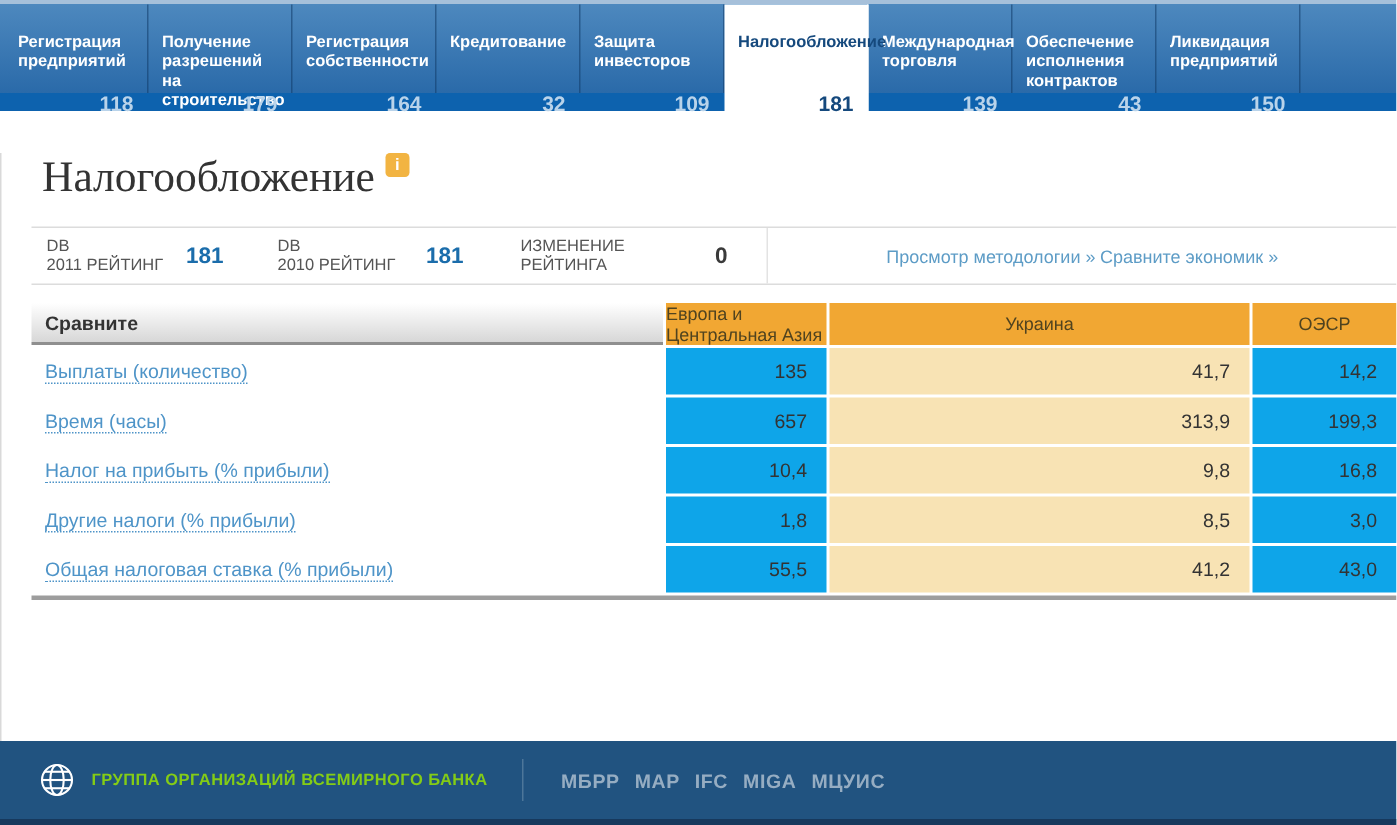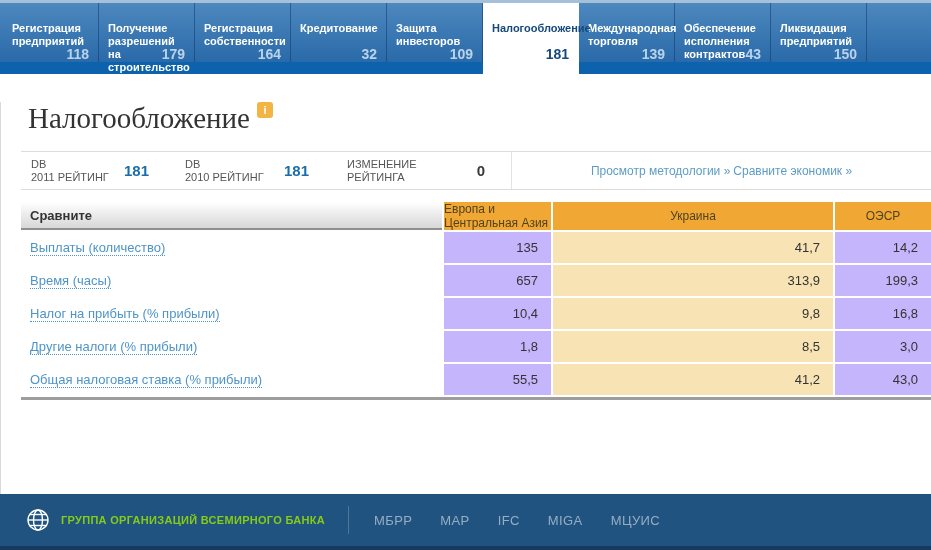--- a/index.html
+++ b/index.html
@@ -20,21 +20,21 @@
   .tab {
     position:relative; width:96px; height:59px; margin-top:3px;
     border-right:1px solid rgba(16,58,104,.55);
     cursor:pointer; flex:none;
   }
   .tab-label {
     display:block; padding:19px 5px 0 9px;
     font-size:11px; font-weight:bold; color:#fff; line-height:13px;
   }
   .tab-rank {
-    position:absolute; top:43px; right:9px;
+    position:absolute; top:58px; right:9px;
     font-size:14px; font-weight:bold; color:#b9d3ea;
   }
   .tab.active {
     background:#fff; height:71px; z-index:2; border-right:1px solid #fff;
   }
   .tab.active .tab-label, .tab.active .tab-rank { color:#15497d; }
 
   
   .content { border-left:1px solid #d9d9d9; min-height:420px; }
   .page-title {
@@ -87,36 +87,36 @@
   .trow { height:31px; margin-bottom:2px; }
   .td-indicator { background:#fff; display:flex; align-items:center; padding-left:9px; }
   .ind-link {
     font-size:13px; color:#4e94c8; line-height:15px;
     border-bottom:1px dotted #4e94c8; cursor:pointer;
   }
   .td-num {
     display:flex; align-items:center; justify-content:flex-end;
     padding-right:13px; font-size:13px; color:#333;
   }
-  .col-ukraine, .col-oecd { background:#c4b5fd; }
+  .col-ukraine, .col-oecd { background:#0ea5e9; }
   .col-eca { background:#f8e3b4; }
 
   
   .footer {
     position:absolute; left:0; top:494px; width:931px; height:56px;
     background:#215380; border-bottom:4px solid #17395d;
     display:flex; align-items:center; padding-left:26px;
   }
   .globe { width:24px; height:24px; flex:none; }
   .brand-text {
     margin-left:11px; color:#84cc16; font-size:11px; font-weight:bold;
     letter-spacing:.3px;
   }
   .footer-divider { width:1px; height:28px; background:#4d7699; margin:0 25px 0 23px; }
-  .footer-links { display:flex; align-items:flex-start; gap:28px; }
+  .footer-links { display:flex; align-items:flex-start; gap:10px;font-weight:bold; }
   .footer-link { color:#96adc2; font-size:13px; letter-spacing:.4px; cursor:pointer; text-decoration:none; }
 </style>
 </head>
 <body>
 
 <header class="tabbar">
   <div class="tab">
     <span class="tab-label">Регистрация предприятий</span>
     <span class="tab-rank">118</span>
   </div>

